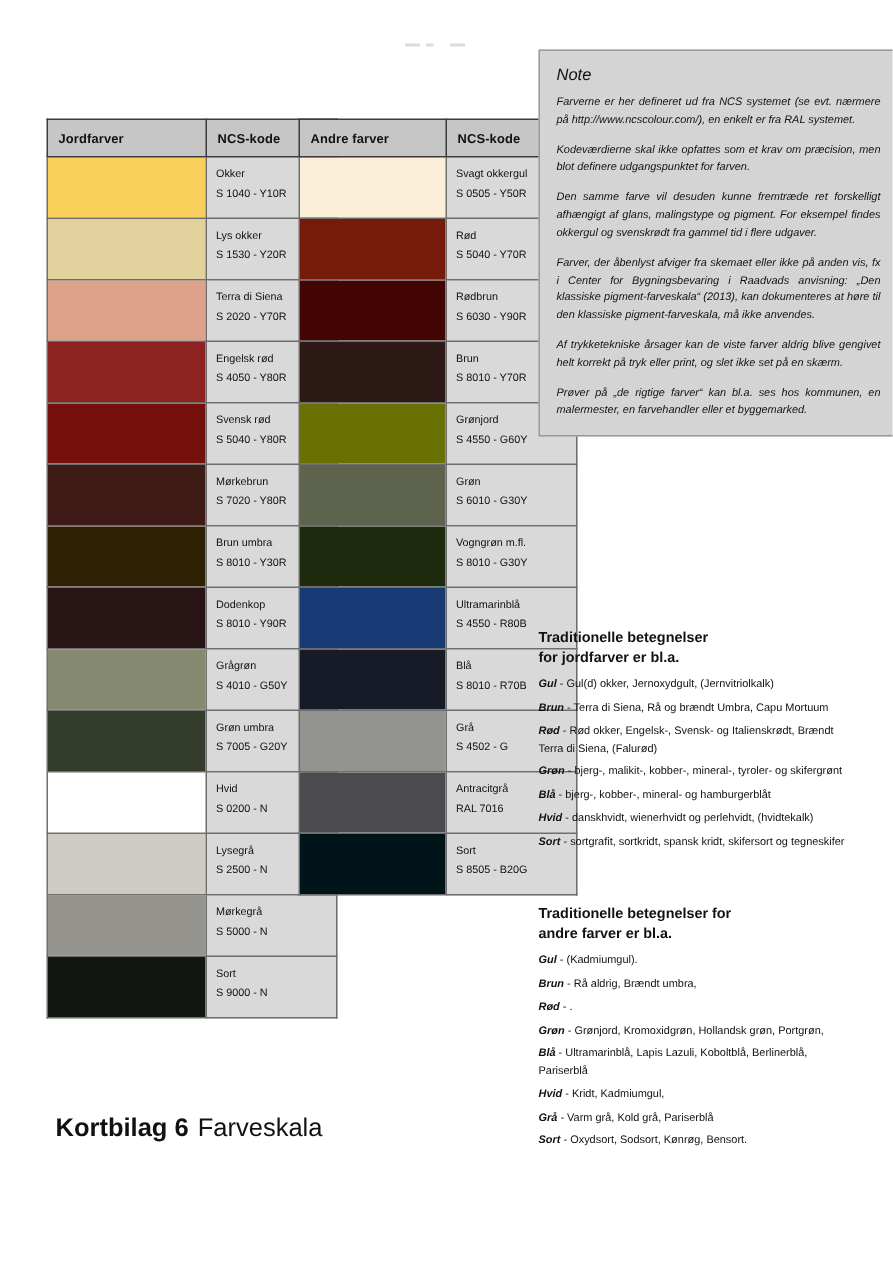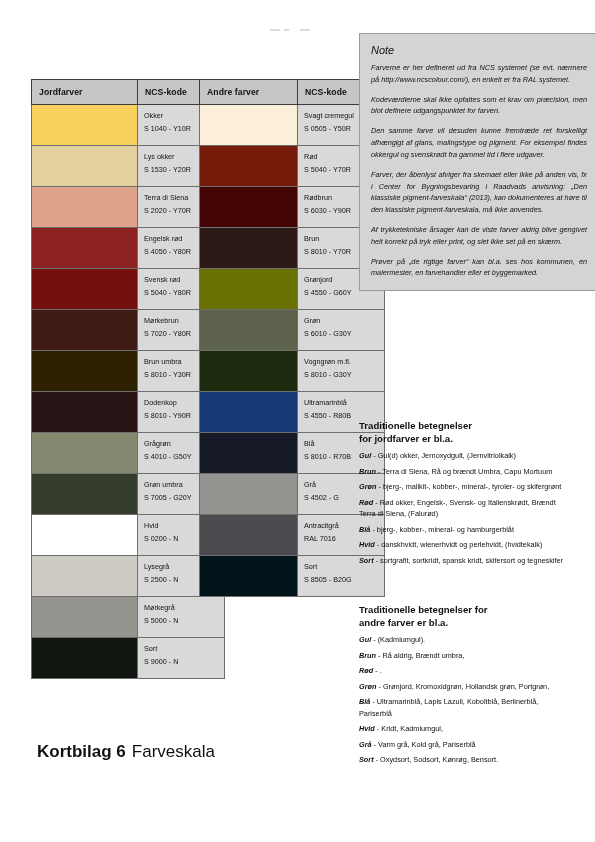--- a/index.html
+++ b/index.html
@@ -279,21 +279,21 @@
       <th style="width:84px;">Andre farver</th>
       <th style="width:73px;">NCS-kode</th>
     </tr>
   </thead>
   <tbody>
       <tr>
         <td class="chip">
           <span class="chip-fill" style="background: rgb(252, 239, 217); height: 27px;"></span>
         </td>
         <td class="info">
-          <span class="nm">Svagt cremegul</span>
+          <span class="nm">Svagt okkergul</span>
           <span class="cd">S 0505 - Y50R</span>
         </td>
       </tr>
       <tr>
         <td class="chip">
           <span class="chip-fill" style="background: rgb(118, 26, 9); height: 27px;"></span>
         </td>
         <td class="info">
           <span class="nm">Rød</span>
           <span class="cd">S 5040 - Y70R</span>
@@ -402,22 +402,22 @@
       <p>Af trykketekniske årsager kan de viste farver aldrig blive gengivet helt korrekt på tryk eller print, og slet ikke set på en skærm.</p>
       <p>Prøver på „de rigtige farver“ kan bl.a. ses hos kommunen, en malermester, en farvehandler eller et byggemarked.</p>
     </div>
 </section>
 
 <section class="trad-block" id="trad-jord">
   <h3><span>Traditionelle betegnelser</span><br><span>for jordfarver er bl.a.</span></h3>
   <div>
       <div class="entry"><span class="term">Gul</span> <span>- Gul(d) okker, Jernoxydgult, (Jernvitriolkalk)</span></div>
       <div class="entry"><span class="term">Brun</span> <span>- Terra di Siena, Rå og brændt Umbra, Capu Mortuum</span></div>
+      <div class="entry"><span class="term">Rød</span> <span>- Rød okker, Engelsk-, Svensk- og Italienskrødt, Brændt Terra di Siena, (Falurød)</span></div>
       <div class="entry"><span class="term">Grøn</span> <span>- bjerg-, malikit-, kobber-, mineral-, tyroler- og skifergrønt</span></div>
-      <div class="entry"><span class="term">Rød</span> <span>- Rød okker, Engelsk-, Svensk- og Italienskrødt, Brændt Terra di Siena, (Falurød)</span></div>
       <div class="entry"><span class="term">Blå</span> <span>- bjerg-, kobber-, mineral- og hamburgerblåt</span></div>
       <div class="entry"><span class="term">Hvid</span> <span>- danskhvidt, wienerhvidt og perlehvidt, (hvidtekalk)</span></div>
       <div class="entry"><span class="term">Sort</span> <span>- sortgrafit, sortkridt, spansk kridt, skifersort og tegneskifer</span></div>
     </div>
 </section>
 
 <section class="trad-block" id="trad-andre">
   <h3><span>Traditionelle betegnelser for</span><br><span>andre farver er bl.a.</span></h3>
   <div>
       <div class="entry"><span class="term">Gul</span> <span>- (Kadmiumgul).</span></div>

